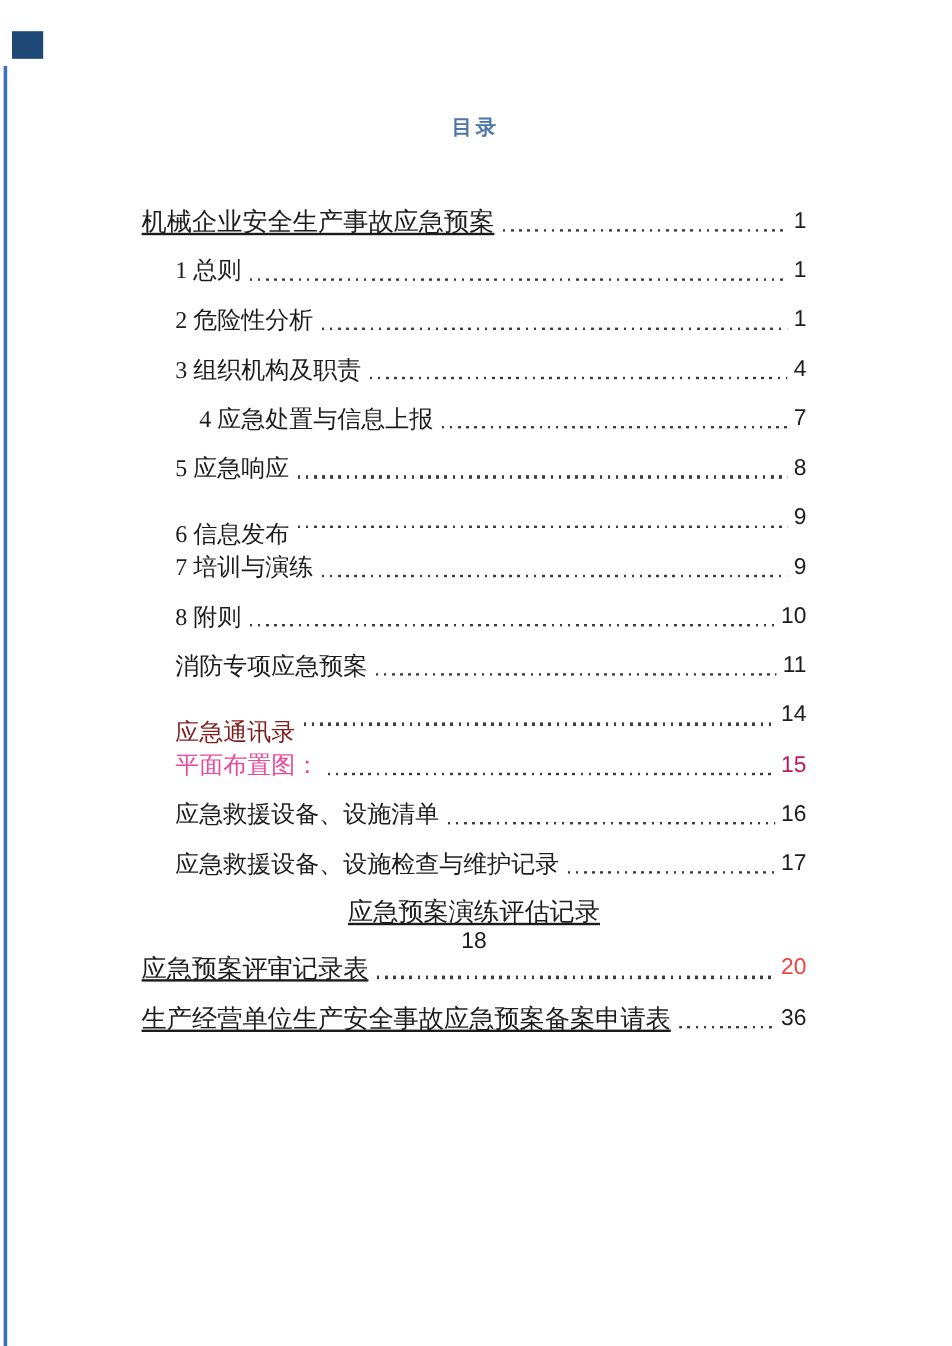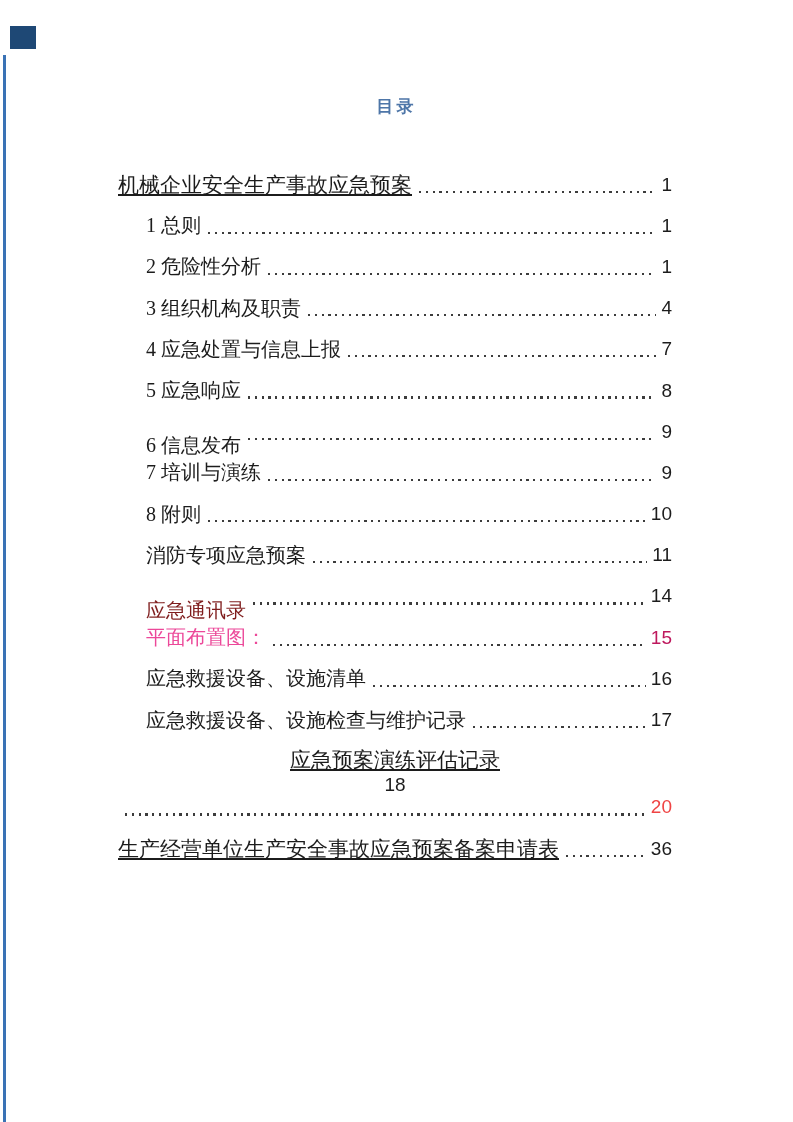--- a/index.html
+++ b/index.html
@@ -93,21 +93,21 @@
         <span class="toc-text" style="color: rgb(28, 28, 28);">2 危险性分析</span>
         <span class="toc-leader"></span>
         <span class="toc-page" style="color: rgb(28, 28, 28);">1</span>
       </div>
       <div class="toc-row lvl2">
         <span class="toc-text" style="color: rgb(28, 28, 28);">3 组织机构及职责</span>
         <span class="toc-leader"></span>
         <span class="toc-page" style="color: rgb(28, 28, 28);">4</span>
       </div>
       <div class="toc-row lvl2">
-        <span class="toc-text" style="color: rgb(28, 28, 28);">4 应急处置与信息上报</span>
+        <span class="toc-text" style="color: rgb(28, 28, 28); margin-left: 20px;">4 应急处置与信息上报</span>
         <span class="toc-leader"></span>
         <span class="toc-page" style="color: rgb(28, 28, 28);">7</span>
       </div>
       <div class="toc-row lvl2">
         <span class="toc-text" style="color: rgb(28, 28, 28);">5 应急响应</span>
         <span class="toc-leader"></span>
         <span class="toc-page" style="color: rgb(28, 28, 28);">8</span>
       </div>
       <div class="toc-row lvl2">
         <span class="toc-text" style="color: rgb(28, 28, 28); margin-top: 28px;">6 信息发布</span>
@@ -148,20 +148,21 @@
         <span class="toc-text" style="color: rgb(28, 28, 28);">应急救援设备、设施检查与维护记录</span>
         <span class="toc-leader"></span>
         <span class="toc-page" style="color: rgb(28, 28, 28);">17</span>
       </div>
       <div class="toc-row lvl1 spaced">
         <span class="toc-text" style="color: rgb(28, 28, 28);">应急预案演练评估记录</span>
         <span class="toc-leader"></span>
         <span class="toc-page" style="color: rgb(28, 28, 28);">18</span>
       </div>
       <div class="toc-row lvl1">
+        <span class="toc-text" style="color: rgb(28, 28, 28);">应急预案评审记录表</span>
         <span class="toc-leader"></span>
         <span class="toc-page" style="color: #ef4444;">20</span>
       </div>
       <div class="toc-row lvl1">
         <span class="toc-text" style="color: rgb(28, 28, 28);">生产经营单位生产安全事故应急预案备案申请表</span>
         <span class="toc-leader"></span>
         <span class="toc-page" style="color: rgb(28, 28, 28);">36</span>
       </div>
     </div>
 </div>

